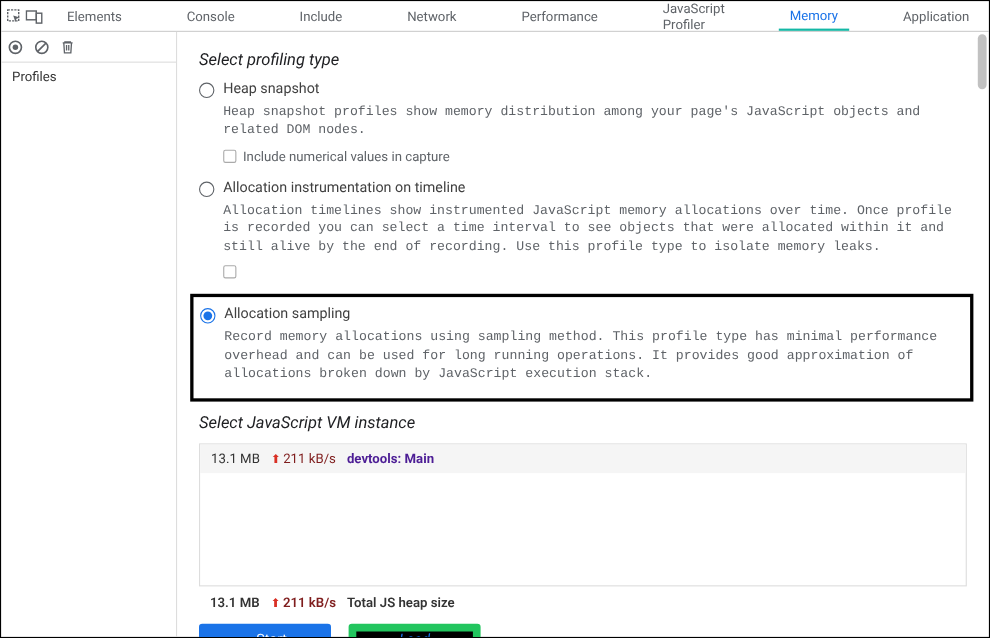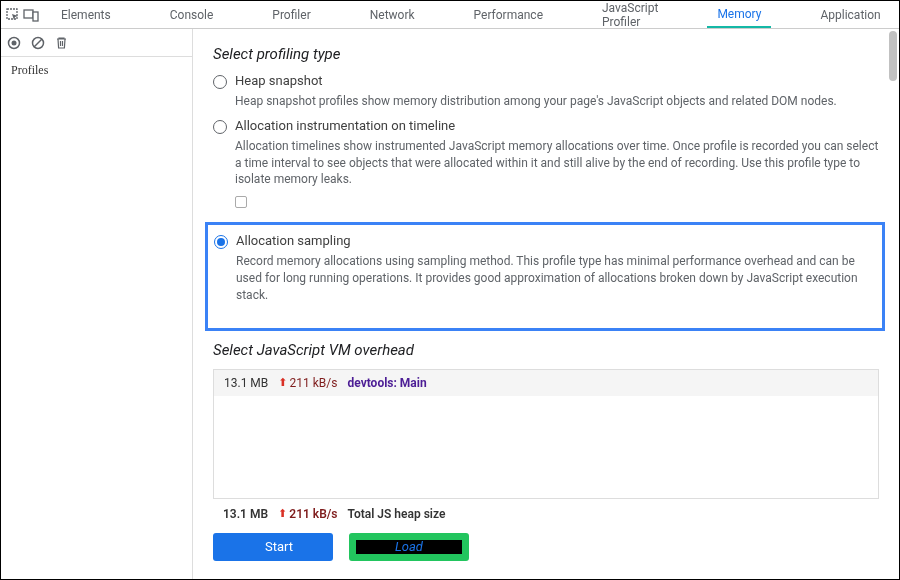--- a/index.html
+++ b/index.html
@@ -60,25 +60,24 @@
     display: flex;
     align-items: center;
     gap: 4px;
     padding-right: 6px;
   }
   .content {
     display: flex;
     height: calc(100% - 28px);
   }
   .sidebar {
-    width: 192px;
+    width: 160px;
     border-right: 1px solid #ddd;
     display: flex;
     flex-direction: column;
-    font-family: Liberation Serif, serif;
   }
   .sidebar-toolbar {
     height: 28px;
     border-bottom: 1px solid #ddd;
     display: flex;
     align-items: center;
     padding: 0 6px;
     gap: 10px;
     color: #5f6368;
   }
@@ -139,37 +138,38 @@
   }
   .option-label {
     font-size: 13px;
     color: #404040;
   }
   .option-desc {
     font-size: 12px;
     color: #5f6368;
     margin: 4px 0 8px 22px;
     line-height: 1.4;
+    font-family: Liberation Mono, monospace;
   }
   .sub-check {
     display: flex;
     align-items: center;
     gap: 6px;
     margin: 2px 0 14px 22px;
     font-size: 12px;
     color: #5f6368;
   }
   .checkbox {
     width: 12px;
     height: 12px;
     border: 1px solid #aaa;
     border-radius: 2px;
   }
   .highlight-box {
-    border: 3px solid #3b82f6;
+    border: 3px solid #000000;
     padding: 8px 20px 6px 6px;
     margin: 0 -6px 10px -8px;
   }
   .vm-box {
     border: 1px solid #ddd;
     height: 130px;
     margin-top: 8px;
   }
   .vm-row {
     display: flex;
@@ -237,21 +237,21 @@
   <div class="icon-btn">
     <svg width="16" height="16" viewBox="0 0 16 16">
         <rect x="1" y="3" width="9" height="8" fill="none" stroke="#5f6368" stroke-width="1.3"></rect>
         <rect x="10" y="5" width="5" height="9" fill="#fff" stroke="#5f6368" stroke-width="1.3"></rect>
       </svg>
   </div>
   <div class="sep"></div>
   <div class="tabs">
     <div class="tab">Elements</div>
     <div class="tab">Console</div>
-    <div class="tab">Profiler</div>
+    <div class="tab">Include</div>
     <div class="tab">Network</div>
     <div class="tab">Performance</div>
     <div class="tab">JavaScript Profiler</div>
     <div class="tab active">Memory</div>
     <div class="tab">Application</div>
     <div class="tab">Security</div>
   </div>
   <div class="topbar-right">
     <div class="icon-btn">
       <svg width="14" height="14" viewBox="0 0 14 14">
@@ -300,39 +300,43 @@
 
   <div class="main">
     <div class="scrollbar-fake"></div>
     <div class="section-title">Select profiling type</div>
 
     <div class="option">
       <div class="radio"></div>
       <div class="option-label">Heap snapshot</div>
     </div>
     <div class="option-desc">Heap snapshot profiles show memory distribution among your page's JavaScript objects and related DOM nodes.</div>
+    <div class="sub-check">
+      <div class="checkbox"></div>
+      <span>Include numerical values in capture</span>
+    </div>
 
     <div class="option">
       <div class="radio"></div>
       <div class="option-label">Allocation instrumentation on timeline</div>
     </div>
     <div class="option-desc">Allocation timelines show instrumented JavaScript memory allocations over time. Once profile is recorded you can select a time interval to see objects that were allocated within it and still alive by the end of recording. Use this profile type to isolate memory leaks.</div>
     <div class="sub-check">
       <div class="checkbox"></div>
     </div>
 
     <div class="highlight-box">
       <div class="option">
         <div class="radio selected"></div>
         <div class="option-label">Allocation sampling</div>
       </div>
-      <div class="option-desc" style="margin-bottom:18px">Record memory allocations using sampling method. This profile type has minimal performance overhead and can be used for long running operations. It provides good approximation of allocations broken down by JavaScript execution stack.</div>
-    </div>
-
-    <div class="section-title">Select JavaScript VM overhead</div>
+      <div class="option-desc" style="margin-bottom:8px">Record memory allocations using sampling method. This profile type has minimal performance overhead and can be used for long running operations. It provides good approximation of allocations broken down by JavaScript execution stack.</div>
+    </div>
+
+    <div class="section-title">Select JavaScript VM instance</div>
     <div class="vm-box">
       <div class="vm-row">
         <span class="mem-size">13.1 MB</span>
         <span class="rate">
           <span class="arrow">⬆</span>
           <span class="val">211 kB/s</span>
         </span>
         <span class="vm-name">devtools: Main</span>
       </div>
     </div>

